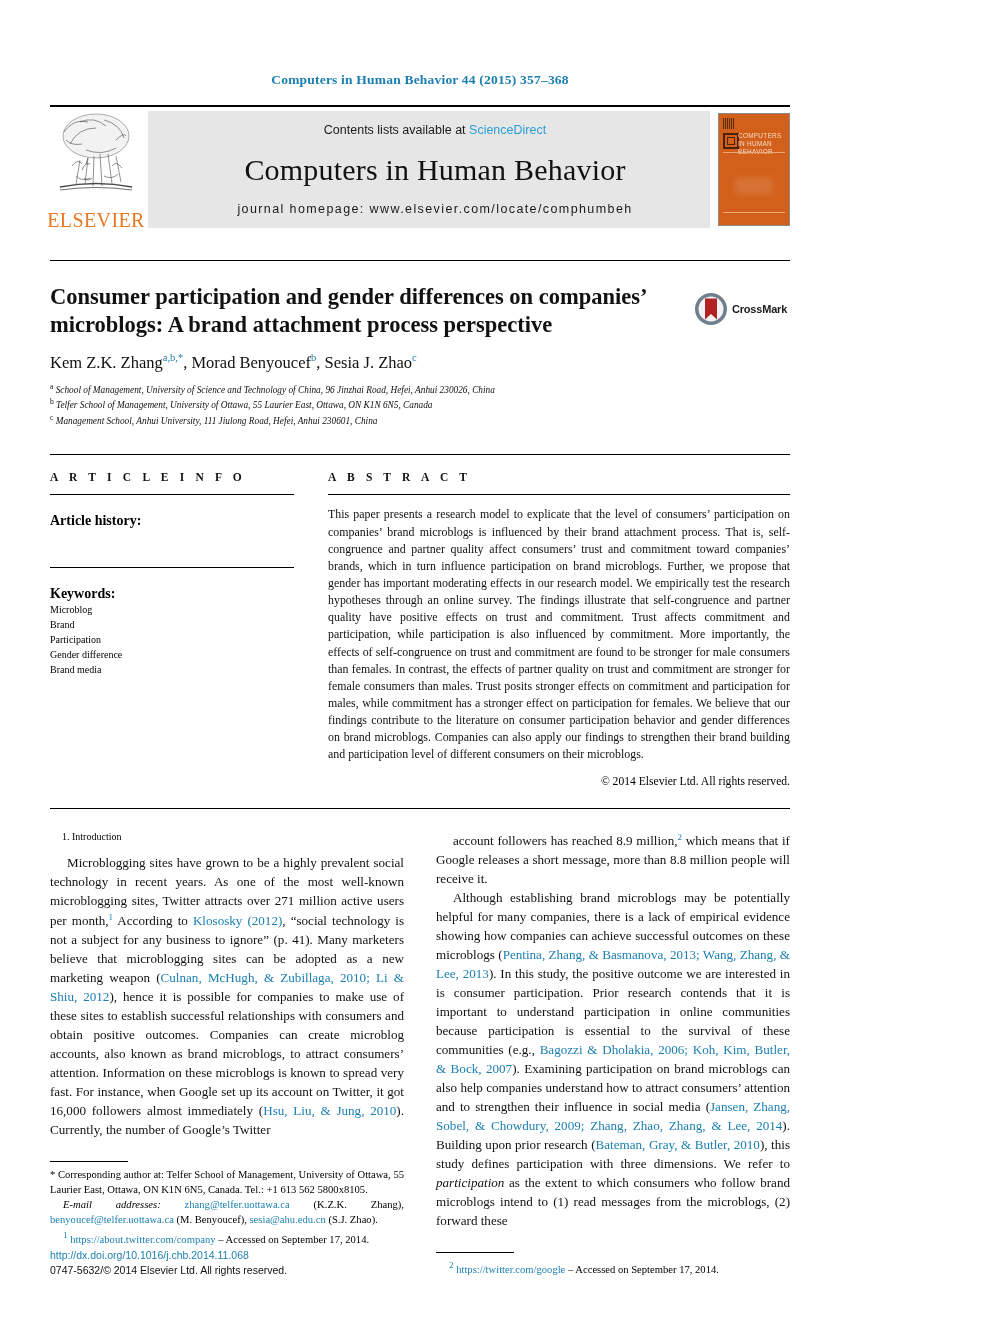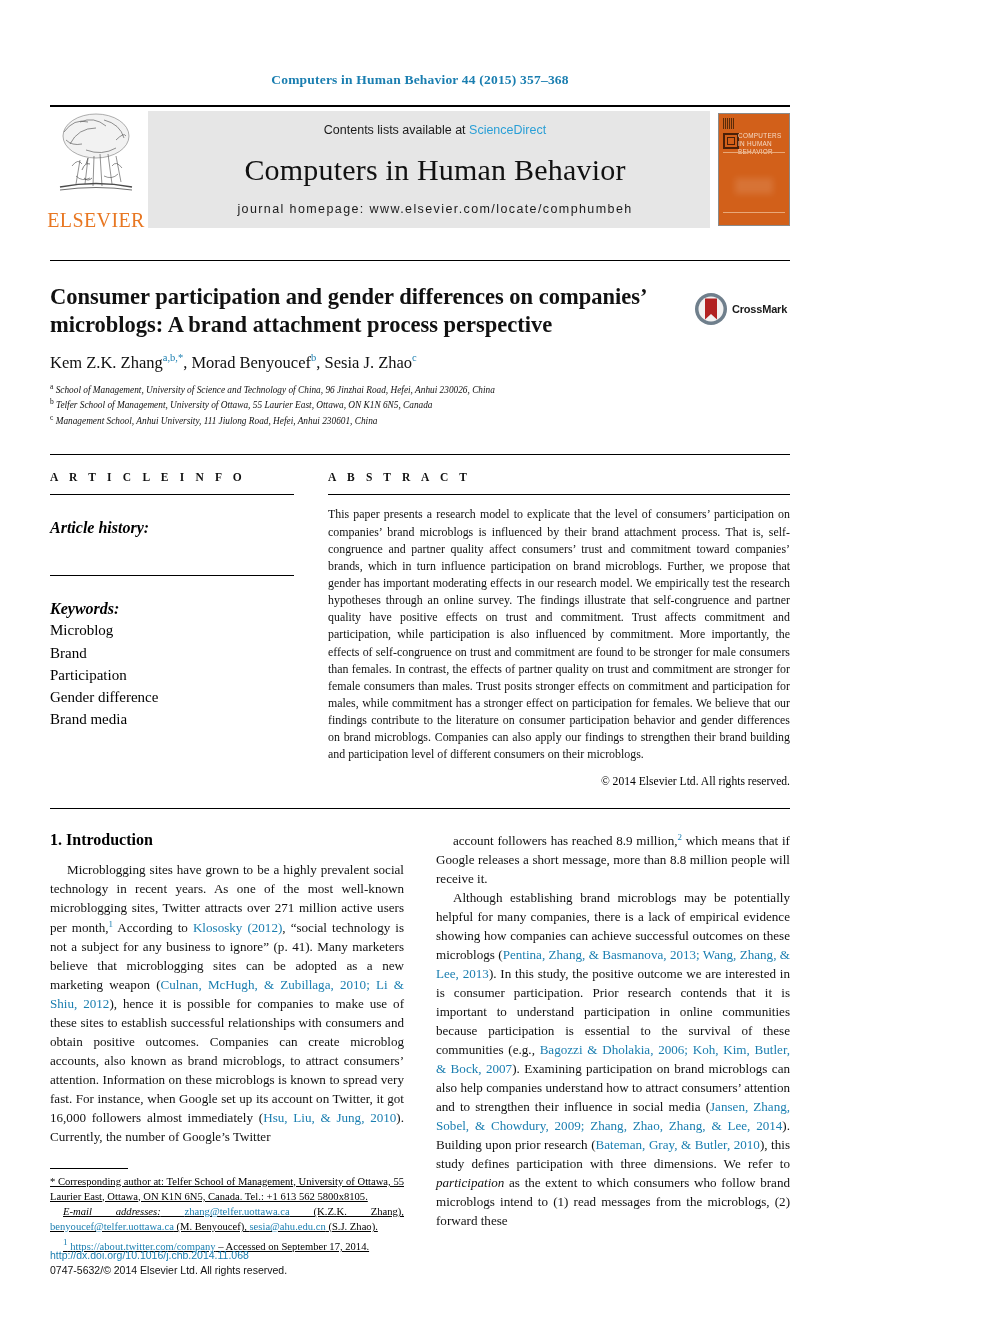--- a/index.html
+++ b/index.html
@@ -200,28 +200,27 @@
     font-size: 11.5px;
     letter-spacing: 4.2px;
     color: #111;
   }
   .rule { border-top: 1.6px solid #000; }
   .info-rule1 { margin-top: 11px; }
   .info-rule2 { margin-top: 38px; }
   .abs-rule { margin-top: 11px; }
   .label-ital {
     font-family: "Liberation Serif", serif;
-    font-style: italic;
     font-weight: bold;
-    font-size: 16px;
-    margin-top: 24px;
+    font-size: 14px;
+    margin-top: 18px;
   }
   .kw-list {
     font-family: "Liberation Serif", serif;
-    font-size: 15px;
+    font-size: 10px;
     line-height: 1.48;
     margin-top: 1px;
   }
   .abstract-text {
     margin-top: 11px;
     font-family: "Liberation Serif", serif;
     font-size: 11.9px;
     line-height: 1.44;
     text-align: justify;
     color: #111;
@@ -239,23 +238,23 @@
     border-top: 0.8px solid #000;
   }
   .body-cols {
     margin-top: 22px;
     display: flex;
     gap: 32px;
   }
   .bcol { flex: 1 1 0; min-width: 0; position: relative; }
   .h2 {
     font-family: "Liberation Serif", serif;
-    font-weight: bold;
-    font-size: 16px;
-    margin: 0 0 12px 0;
+    font-weight: normal;
+    font-size: 10px;
+    margin: 0 0 12px 12px;
   }
   .para {
     font-family: "Liberation Serif", serif;
     font-size: 13.1px;
     line-height: 1.45;
     text-align: justify;
     text-indent: 17px;
     margin: 0 0 0 0;
     color: #111;
   }
@@ -268,21 +267,20 @@
   .ital { font-style: italic; }
 
   
   .footnotes {
     margin-top: 14px;
     padding-top: 7px;
     font-family: "Liberation Serif", serif;
     font-size: 10.6px;
     line-height: 1.4;
     text-align: justify;
-    text-decoration: underline;
   }
   .fn-rule {
     width: 78px;
     border-top: 0.8px solid #000;
     margin-bottom: 6px;
   }
   .fn-line { margin-bottom: 1px; }
   .fn-indent { text-indent: 13px; }
 
   .colophon {
@@ -396,20 +394,24 @@
         <div class="fn-line"><span class="fn-indent"></span>* Corresponding author at: Telfer School of Management, University of Ottawa, 55 Laurier East, Ottawa, ON K1N 6N5, Canada. Tel.: +1 613 562 5800x8105.</div>
         <div class="fn-line fn-indent"><span class="ital">E-mail addresses:</span> <span class="ref">zhang@telfer.uottawa.ca</span> (K.Z.K. Zhang), <span class="ref">benyoucef@telfer.uottawa.ca</span> (M. Benyoucef), <span class="ref">sesia@ahu.edu.cn</span> (S.J. Zhao).</div>
         <div class="fn-line fn-indent"><sup class="fn">1</sup> <span class="ref">https://about.twitter.com/company</span> – Accessed on September 17, 2014.</div>
       </div>
     </div>
 
     <div class="bcol">
       <p class="para">account followers has reached 8.9 million,<sup class="fn">2</sup> which means that if Google releases a short message, more than 8.8 million people will receive it.</p>
       <p class="para">Although establishing brand microblogs may be potentially helpful for many companies, there is a lack of empirical evidence showing how companies can achieve successful outcomes on these microblogs (<span class="ref">Pentina, Zhang, &amp; Basmanova, 2013; Wang, Zhang, &amp; Lee, 2013</span>). In this study, the positive outcome we are interested in is consumer participation. Prior research contends that it is important to understand participation in online communities because participation is essential to the survival of these communities (e.g., <span class="ref">Bagozzi &amp; Dholakia, 2006; Koh, Kim, Butler, &amp; Bock, 2007</span>). Examining participation on brand microblogs can also help companies understand how to attract consumers’ attention and to strengthen their influence in social media (<span class="ref">Jansen, Zhang, Sobel, &amp; Chowdury, 2009; Zhang, Zhao, Zhang, &amp; Lee, 2014</span>). Building upon prior research (<span class="ref">Bateman, Gray, &amp; Butler, 2010</span>), this study defines participation with three dimensions. We refer to <span class="ital">participation</span> as the extent to which consumers who follow brand microblogs intend to (1) read messages from the microblogs, (2) forward these</p>
 
+      <div class="footnotes">
+        <div class="fn-rule"></div>
+        <div class="fn-line fn-indent"><sup class="fn">2</sup> <span class="ref">https://twitter.com/google</span> – Accessed on September 17, 2014.</div>
+      </div>
     </div>
   </div>
 
   <div class="colophon">
     <div class="doi-link">http://dx.doi.org/10.1016/j.chb.2014.11.068</div>
     <div class="issn-line">0747-5632/© 2014 Elsevier Ltd. All rights reserved.</div>
   </div>
 
 </div>
 

